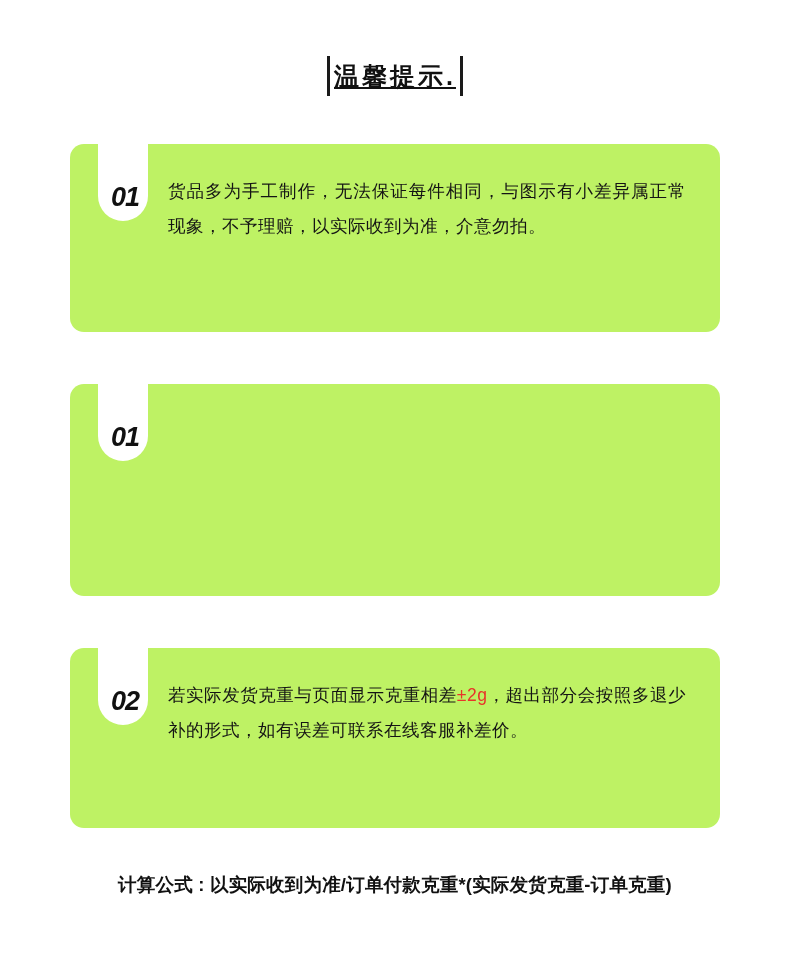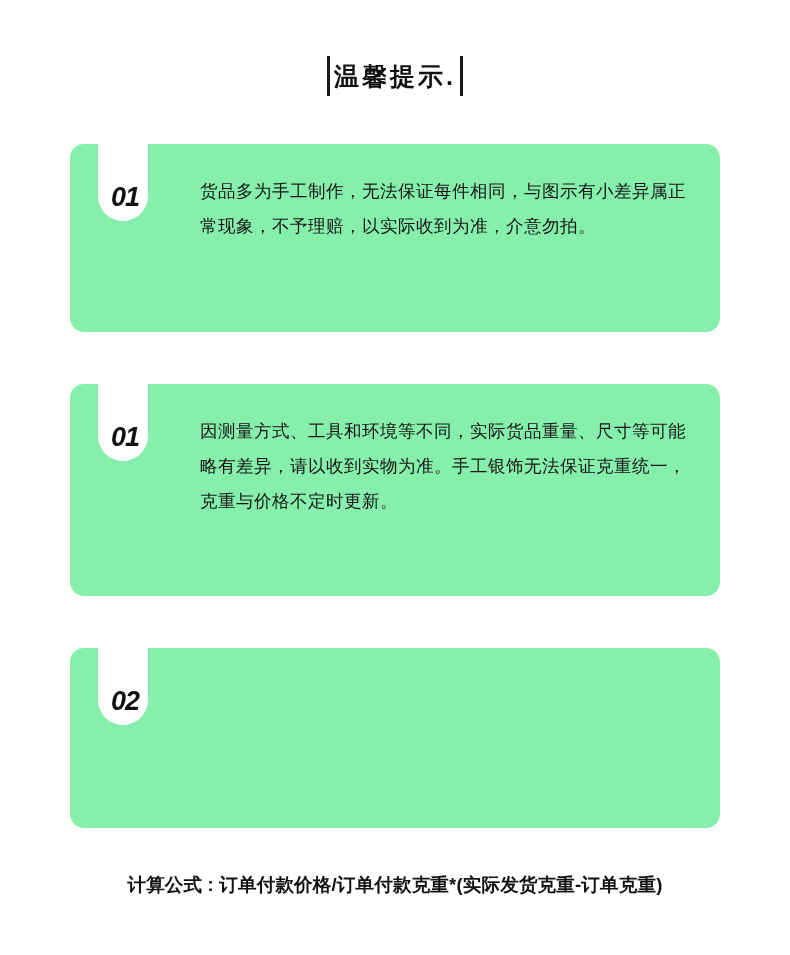--- a/index.html
+++ b/index.html
@@ -29,33 +29,34 @@
     height: 40px;
     background: #1a1a1a;
   }
   .title-text {
     font-size: 25px;
     font-weight: bold;
     letter-spacing: 3px;
     padding: 0 4px;
     color: #111111;
     white-space: nowrap;
+    text-decoration: underline;
   }
 
   
   .cards {
     margin-top: 44px;
     display: flex;
     flex-direction: column;
     gap: 52px;
     padding: 0 70px;
   }
   .card {
     position: relative;
-    background: #86efac;
+    background: #bef264;
     border-radius: 14px;
     min-height: 180px;
     padding: 30px 34px 28px 98px;
     box-sizing: border-box;
   }
   
   .card-notch {
     position: absolute;
     left: 28px;
     top: -1px;
@@ -76,21 +77,20 @@
     font-style: italic;
     color: #111111;
     letter-spacing: -1px;
   }
   .card-text {
     font-size: 17.5px;
     line-height: 2.0;
     color: #141414;
     letter-spacing: 0.5px;
     text-align: justify;
-    margin-left: 32px;
   }
   .hl {
     color: #e8342a;
   }
 
   
   .card.c1 { min-height: 188px; }
   .card.c2 { min-height: 212px; }
   .card.c3 { min-height: 180px; }
 
@@ -117,23 +117,23 @@
 
   <div class="card c1">
     <div class="card-notch"></div>
     <div class="card-number">01</div>
     <div class="card-text">货品多为手工制作，无法保证每件相同，与图示有小差异属正常现象，不予理赔，以实际收到为准，介意勿拍。</div>
   </div>
 
   <div class="card c2">
     <div class="card-notch"></div>
     <div class="card-number">01</div>
-    <div class="card-text">因测量方式、工具和环境等不同，实际货品重量、尺寸等可能略有差异，请以收到实物为准。手工银饰无法保证克重统一，克重与价格不定时更新。</div>
   </div>
 
   <div class="card c3">
     <div class="card-notch"></div>
     <div class="card-number">02</div>
+    <div class="card-text"><span>若实际发货克重与页面显示克重相差</span><span class="hl">±2g</span><span>，超出部分会按照多退少补的形式，如有误差可联系在线客服补差价。</span></div>
   </div>
 
 </div>
 
-<div class="formula">计算公式 : 订单付款价格/订单付款克重*(实际发货克重-订单克重)</div>
+<div class="formula">计算公式 : 以实际收到为准/订单付款克重*(实际发货克重-订单克重)</div>
 
 </body></html>

